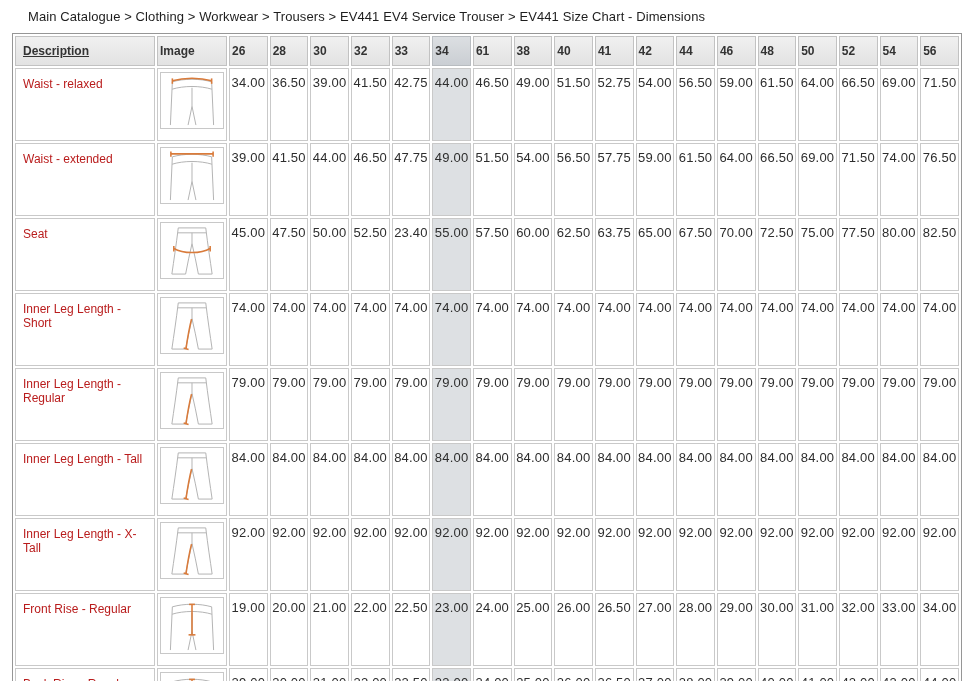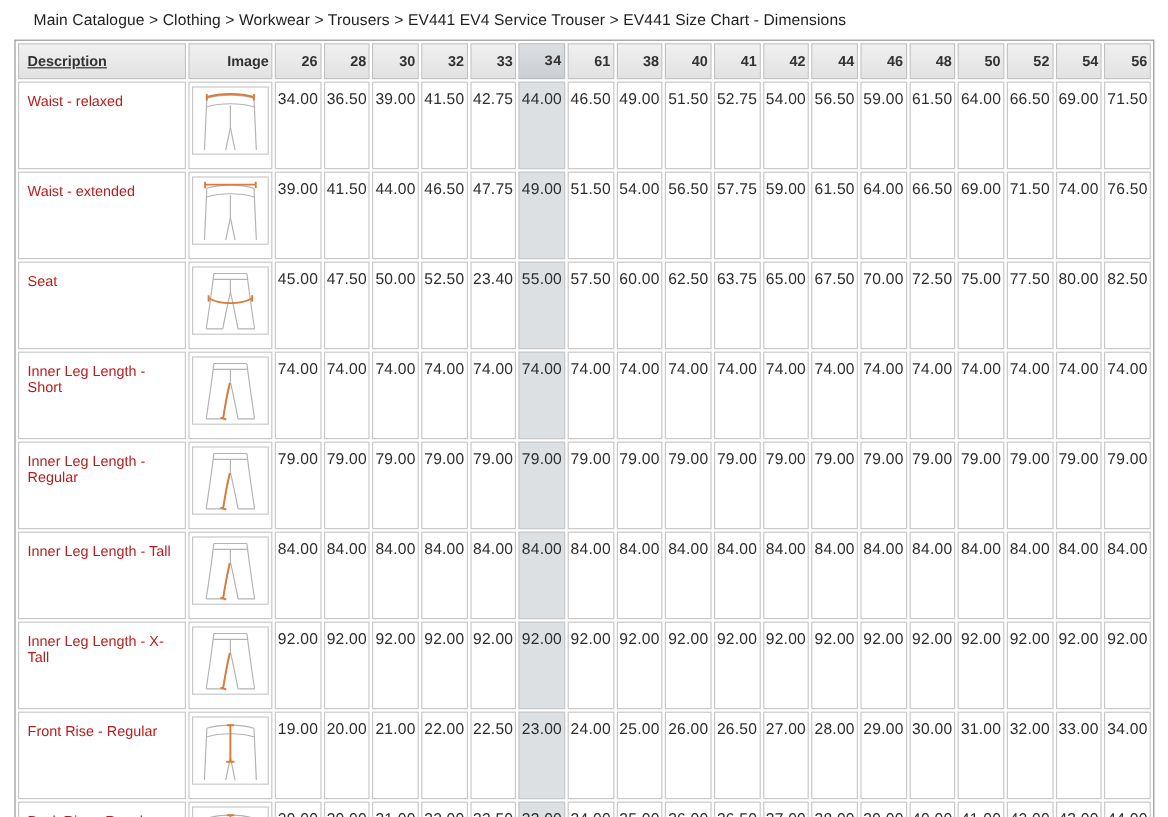--- a/index.html
+++ b/index.html
@@ -25,25 +25,25 @@
     border-spacing:2px;
     table-layout:fixed;
   }
   col.c-desc{width:140px;}
   col.c-img{width:70px;}
   th{
     height:24px;
     background:linear-gradient(#f0f0f0,#e2e2e2);
     border:1px solid #c2c2c2;
     font-size:12px;font-weight:bold;color:#333;
-    text-align:right;padding:2px 2px;
+    text-align:left;padding:2px 2px;
     overflow:hidden;white-space:nowrap;
   }
   th.left{text-align:left;padding-left:7px;text-decoration:underline;}
-  th.hl{background:linear-gradient(#dcdfe2,#caced3);border-color:#b8bcc0;font-family:Liberation Mono, monospace;}
+  th.hl{background:linear-gradient(#dcdfe2,#caced3);border-color:#b8bcc0;}
   td{
     height:61px;
     border:1px solid #c9c9c9;
     vertical-align:top;
     background:#ffffff;
     font-size:13px;color:#2d2d2d;
     text-align:center;
     padding:6px 1px 2px 1px;
     overflow:hidden;white-space:nowrap;
     letter-spacing:.2px;

